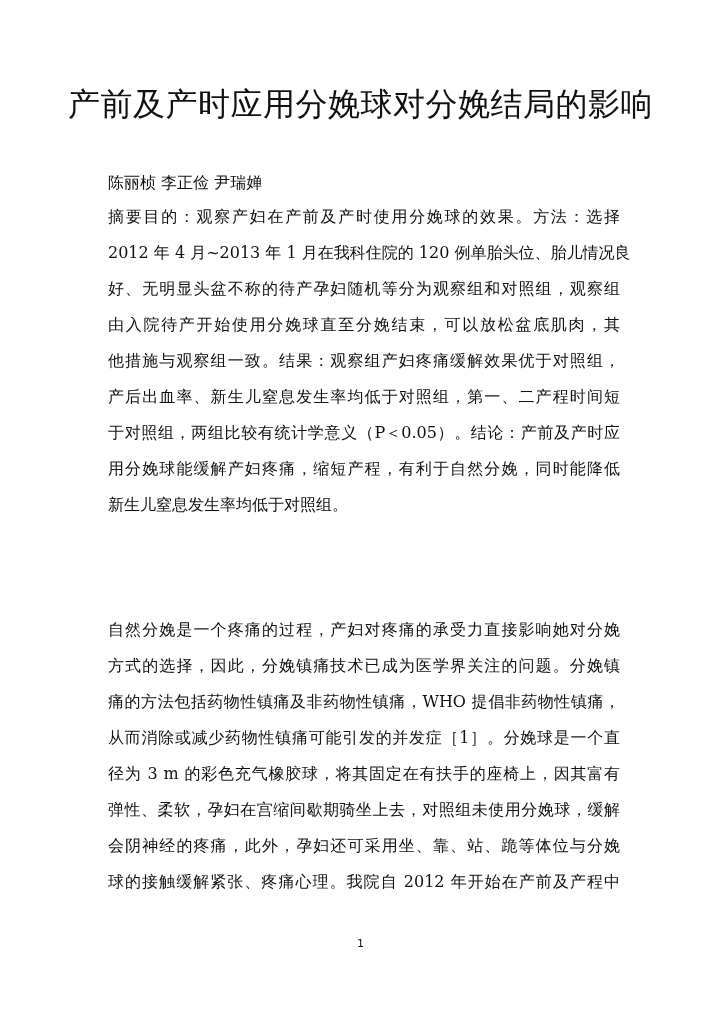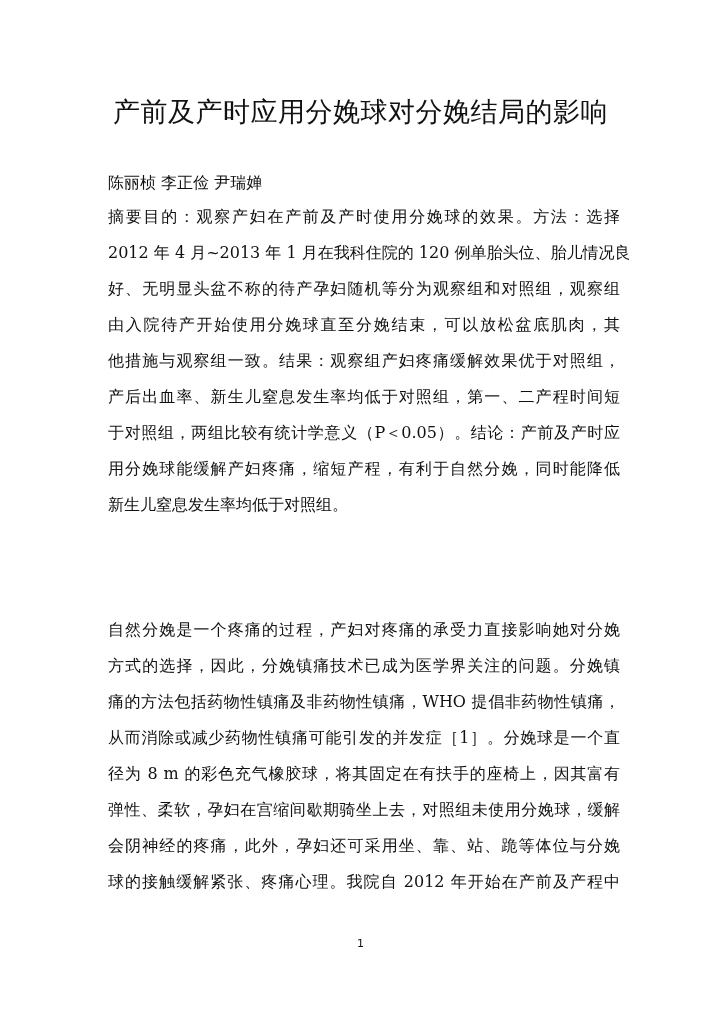--- a/index.html
+++ b/index.html
@@ -4,23 +4,23 @@
   <style>
     html, body { margin: 0; padding: 0; background: #ffffff; }
     body {
       width: 721px; height: 1020px; position: relative; overflow: hidden;
       font-family: "DejaVu Serif", "Liberation Serif", serif;
       color: #111111;
     }
     .page { position: absolute; left: 0; top: 0; width: 721px; height: 1020px; }
     .title {
       position: absolute; left: 0; width: 721px; top: 84px;
-      text-align: center; font-size: 27px; line-height: 40px;
+      text-align: center; font-size: 32px; line-height: 40px;
       font-family: "DejaVu Sans", "Liberation Sans", sans-serif;
-      letter-spacing: 0.5px; font-weight: normal; margin-top: 8px;
+      letter-spacing: 0.5px; font-weight: normal;
     }
     .line {
       position: absolute; left: 108px; width: 512px;
       font-size: 16px; line-height: 24px; white-space: nowrap;
       text-align: justify; text-align-last: justify;
     }
     .line.last { text-align-last: left; }
     .authors { text-align-last: left; }
     .kw-label { display: inline-block; width: 78px; }
     .page-num {
@@ -49,20 +49,20 @@
     <div class="line last" style="top:493px">新生儿窒息发生率均低于对照组。</div>
   </div>
 
 
 
   <div>
     <div class="line" style="top:618px">自然分娩是一个疼痛的过程，产妇对疼痛的承受力直接影响她对分娩</div>
     <div class="line" style="top:654px">方式的选择，因此，分娩镇痛技术已成为医学界关注的问题。分娩镇</div>
     <div class="line" style="top:690px">痛的方法包括药物性镇痛及非药物性镇痛，WHO 提倡非药物性镇痛，</div>
     <div class="line" style="top:726px">从而消除或减少药物性镇痛可能引发的并发症［1］。分娩球是一个直</div>
-    <div class="line" style="top:762px">径为 8 m 的彩色充气橡胶球，将其固定在有扶手的座椅上，因其富有</div>
+    <div class="line" style="top:762px">径为 3 m 的彩色充气橡胶球，将其固定在有扶手的座椅上，因其富有</div>
     <div class="line" style="top:798px">弹性、柔软，孕妇在宫缩间歇期骑坐上去，对照组未使用分娩球，缓解</div>
     <div class="line" style="top:834px">会阴神经的疼痛，此外，孕妇还可采用坐、靠、站、跪等体位与分娩</div>
     <div class="line" style="top:870px">球的接触缓解紧张、疼痛心理。我院自 2012 年开始在产前及产程中</div>
   </div>
 
   <div class="page-num">1</div>
 </div>
 
 </body></html>

